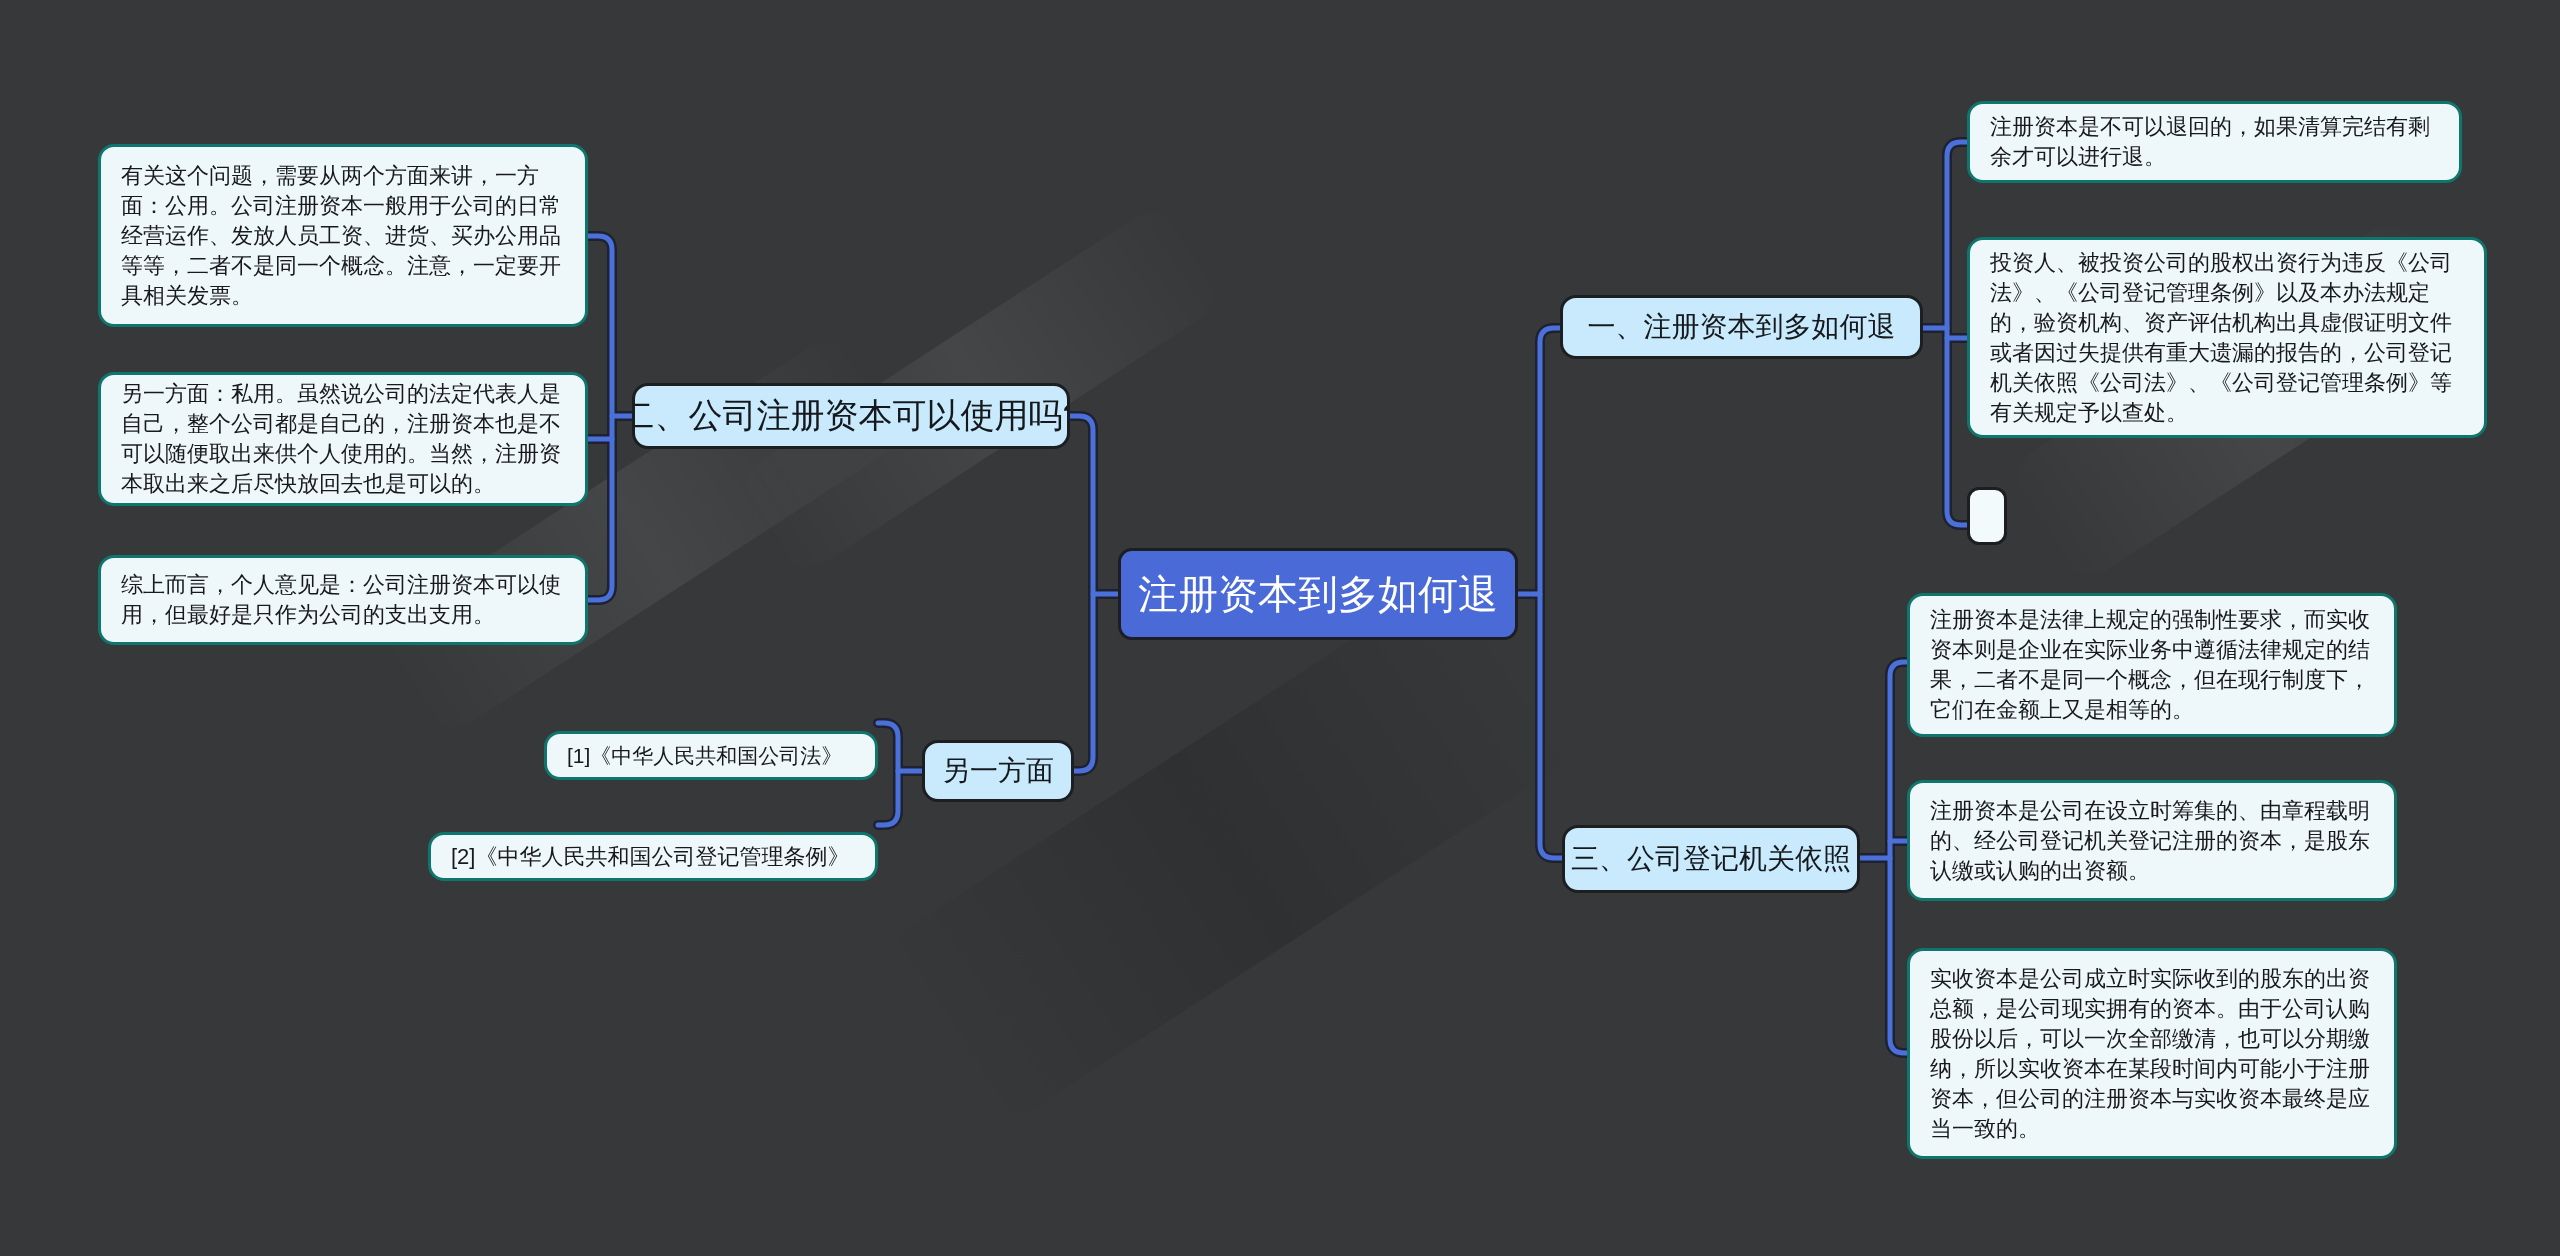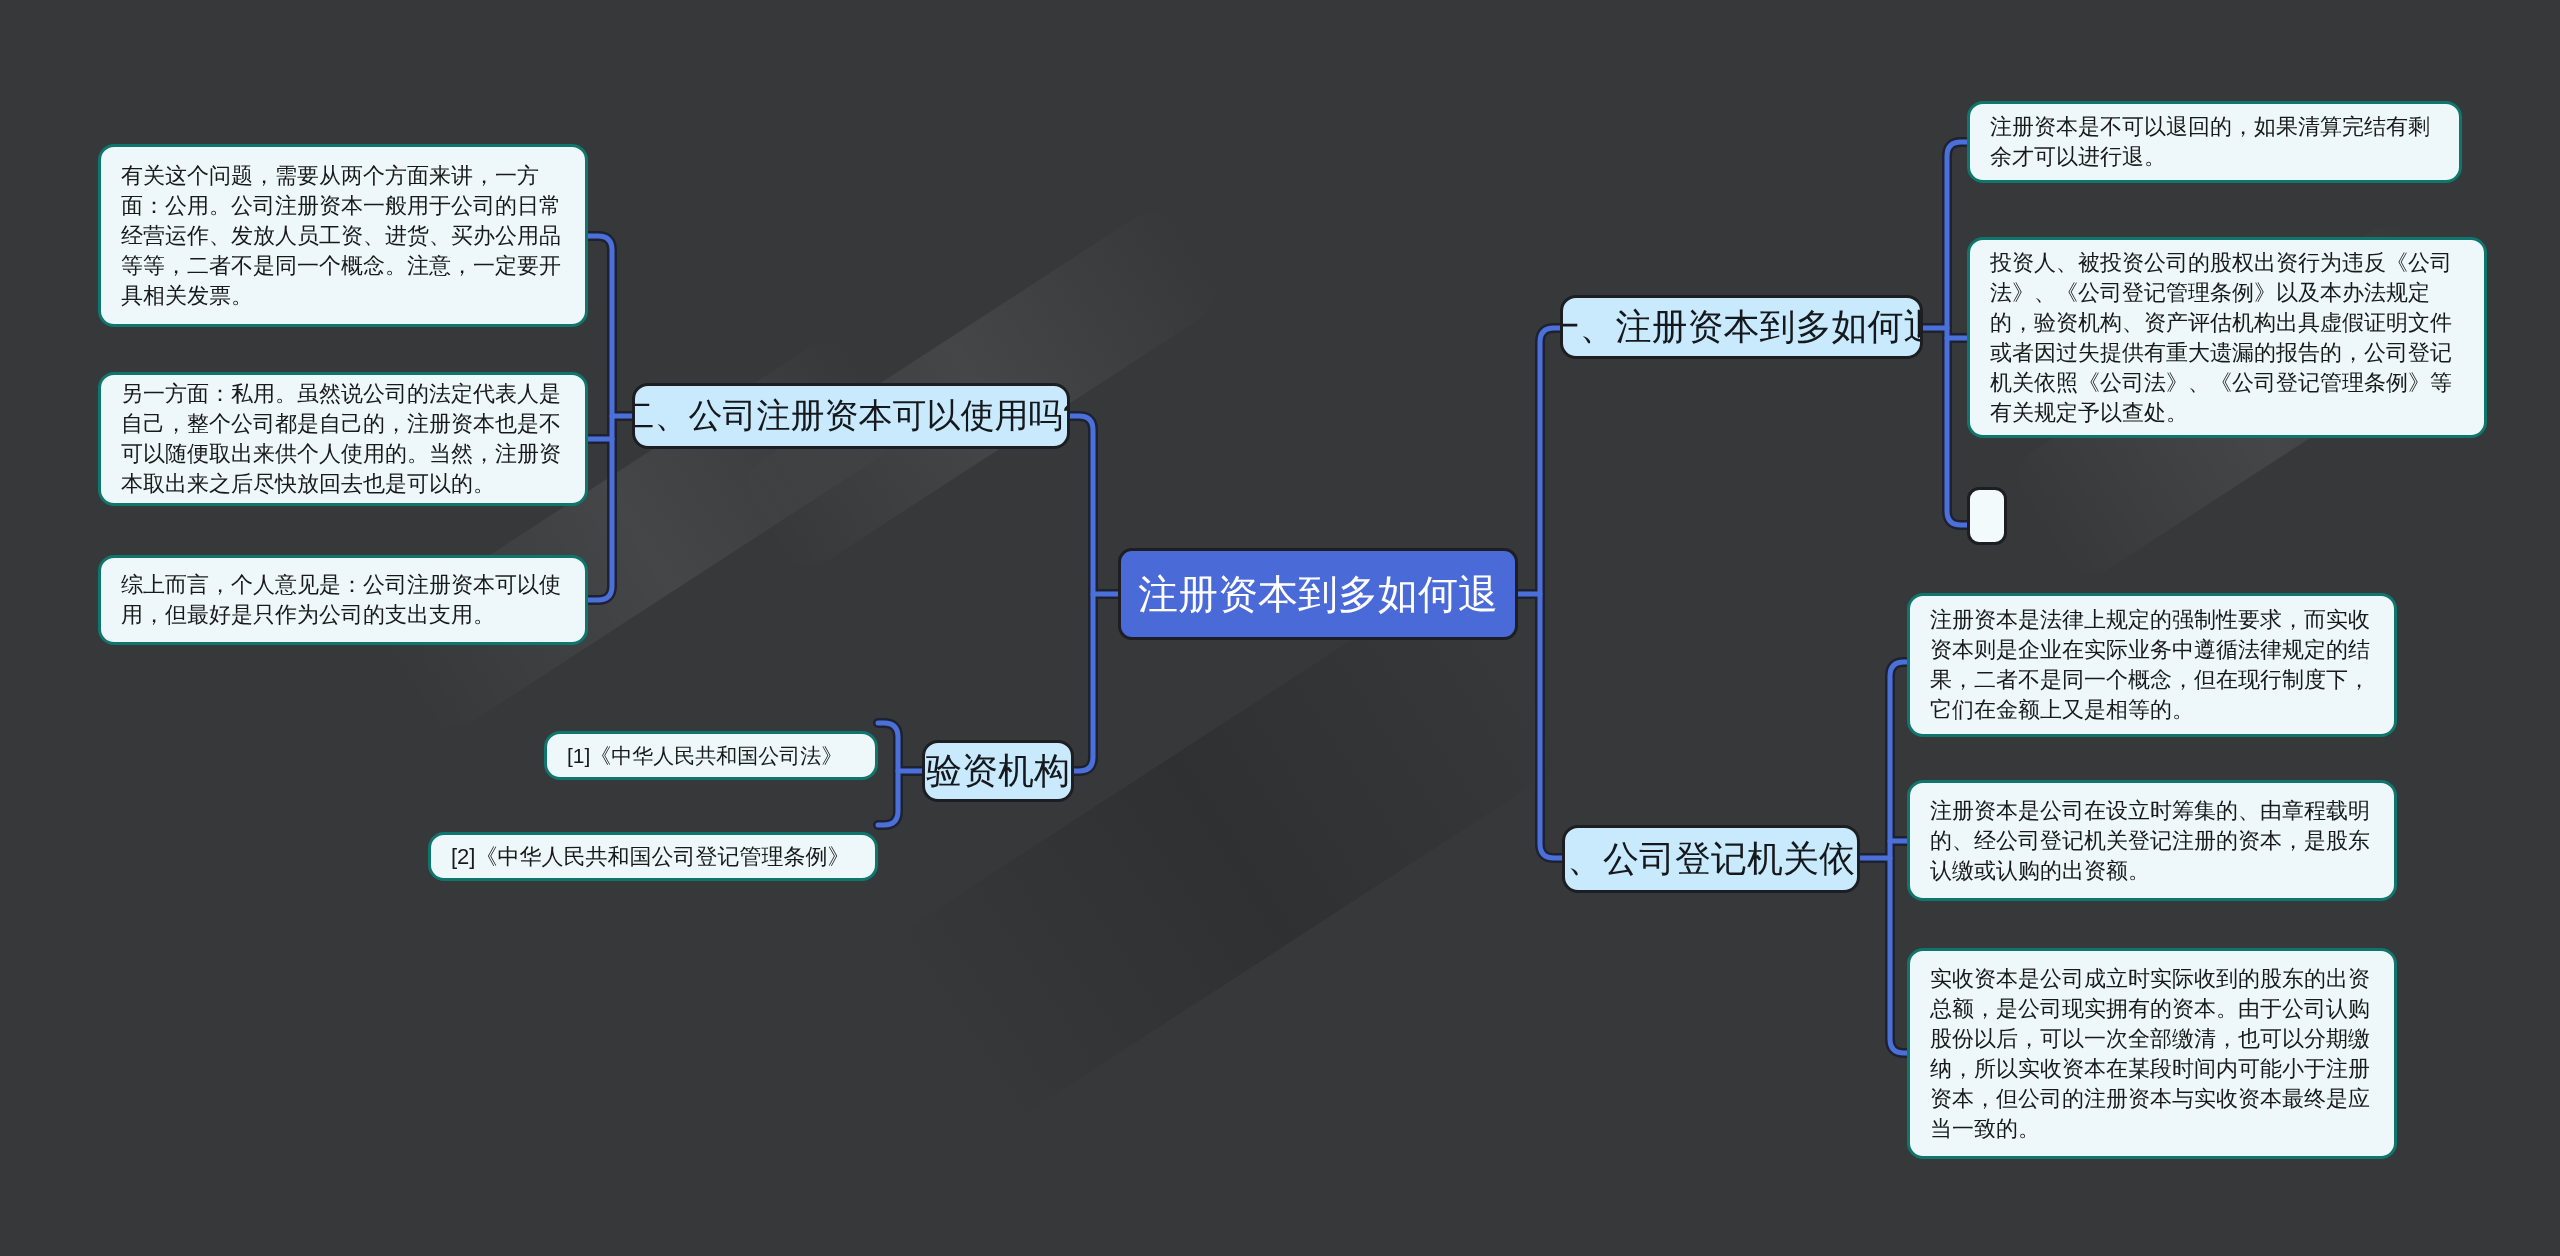--- a/index.html
+++ b/index.html
@@ -30,21 +30,21 @@
   }
   .note.single{justify-content:flex-start;white-space:nowrap;margin-top:32px;}
 
   .topic{
     position:absolute;
     box-sizing:border-box;
     background:#c8eafc;
     border:3px solid #1c1e22;
     border-radius:16px;
     color:#15181c;
-    font-size:36px;
+    font-size:28px;
     display:flex;align-items:center;justify-content:center;
     white-space:nowrap;
     overflow:hidden;
   }
   .root{
     position:absolute;
     box-sizing:border-box;
     background:#4a6ad8;
     border:3px solid #1c1e22;
     border-radius:14px;
@@ -128,21 +128,21 @@
   </svg>
 
   <div class="note" style="left:98px;top:144px;width:490px;height:183px;">有关这个问题，需要从两个方面来讲，一方面：公用。公司注册资本一般用于公司的日常经营运作、发放人员工资、进货、买办公用品等等，二者不是同一个概念。注意，一定要开具相关发票。</div>
   <div class="note" style="left:98px;top:372px;width:490px;height:134px;">另一方面：私用。虽然说公司的法定代表人是自己，整个公司都是自己的，注册资本也是不可以随便取出来供个人使用的。当然，注册资本取出来之后尽快放回去也是可以的。</div>
   <div class="note" style="left:98px;top:555px;width:490px;height:90px;">综上而言，个人意见是：公司注册资本可以使用，但最好是只作为公司的支出支用。</div>
 
   <div class="topic" style="left:632px;top:383px;width:438px;height:66px;font-size:34px;">二、公司注册资本可以使用吗?</div>
 
   <div class="note single" style="left:544px;top:699px;width:334px;height:49px;font-size:21px;">[1]《中华人民共和国公司法》</div>
   <div class="note single" style="left:428px;top:800px;width:450px;height:49px;">[2]《中华人民共和国公司登记管理条例》</div>
-  <div class="topic" style="left:922px;top:740px;width:152px;height:62px;">验资机构</div>
+  <div class="topic" style="left:922px;top:740px;width:152px;height:62px;">另一方面</div>
 
   <div class="root" style="left:1118px;top:548px;width:400px;height:92px;">注册资本到多如何退</div>
 
   <div class="topic" style="left:1560px;top:295px;width:363px;height:64px;">一、注册资本到多如何退</div>
   <div class="note" style="left:1967px;top:101px;width:495px;height:82px;">注册资本是不可以退回的，如果清算完结有剩余才可以进行退。</div>
   <div class="note" style="left:1967px;top:237px;width:520px;height:201px;">投资人、被投资公司的股权出资行为违反《公司法》、《公司登记管理条例》以及本办法规定的，验资机构、资产评估机构出具虚假证明文件或者因过失提供有重大遗漏的报告的，公司登记机关依照《公司法》、《公司登记管理条例》等有关规定予以查处。</div>
   <div class="mini" style="left:1967px;top:487px;width:40px;height:58px;"></div>
 
   <div class="topic" style="left:1562px;top:825px;width:298px;height:68px;">三、公司登记机关依照</div>
   <div class="note" style="left:1907px;top:593px;width:490px;height:144px;">注册资本是法律上规定的强制性要求，而实收资本则是企业在实际业务中遵循法律规定的结果，二者不是同一个概念，但在现行制度下，它们在金额上又是相等的。</div>

